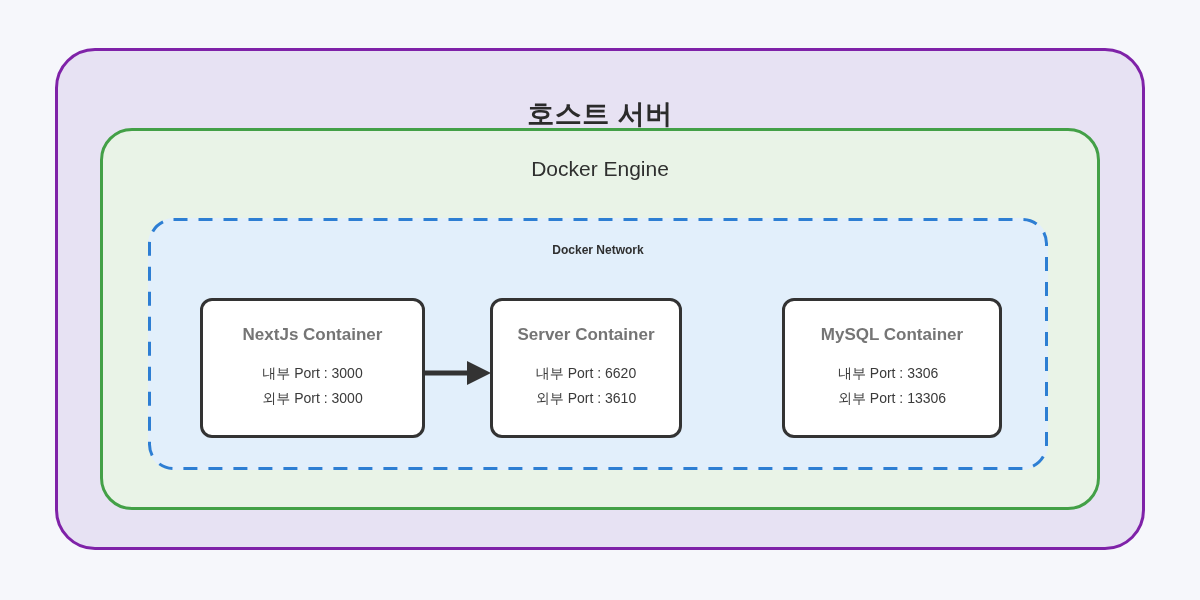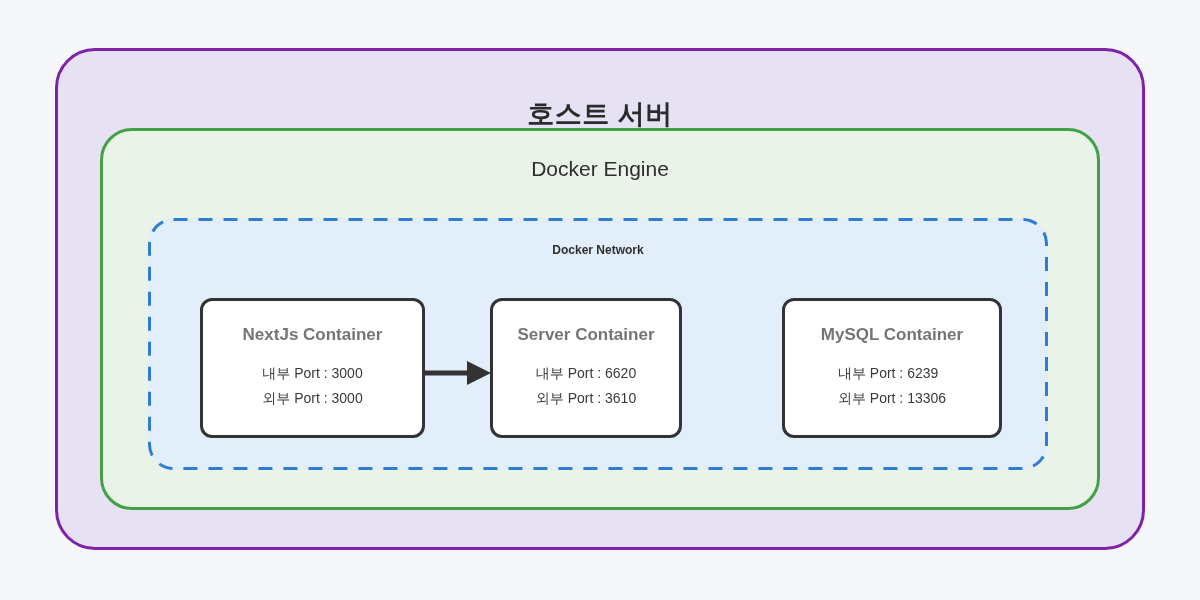--- a/index.html
+++ b/index.html
@@ -165,21 +165,21 @@
           <div class="node-title">Server Container</div>
           <div class="node-ports">
             <div class="port-line">내부 Port : 6620</div>
             <div class="port-line">외부 Port : 3610</div>
           </div>
         </div>
 
         <div class="node node-mysql">
           <div class="node-title">MySQL Container</div>
           <div class="node-ports">
-            <div class="port-line">내부 Port : 6239</div>
+            <div class="port-line">내부 Port : 3306</div>
             <div class="port-line">외부 Port : 13306</div>
           </div>
         </div>
 
       </div>
     </div>
   </div>
 
 </div>
 

